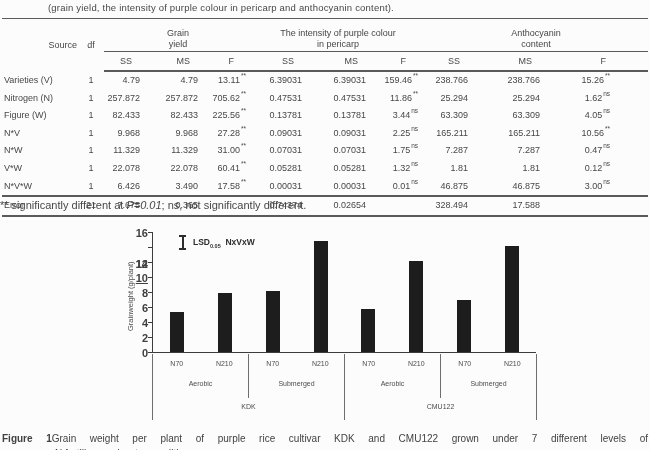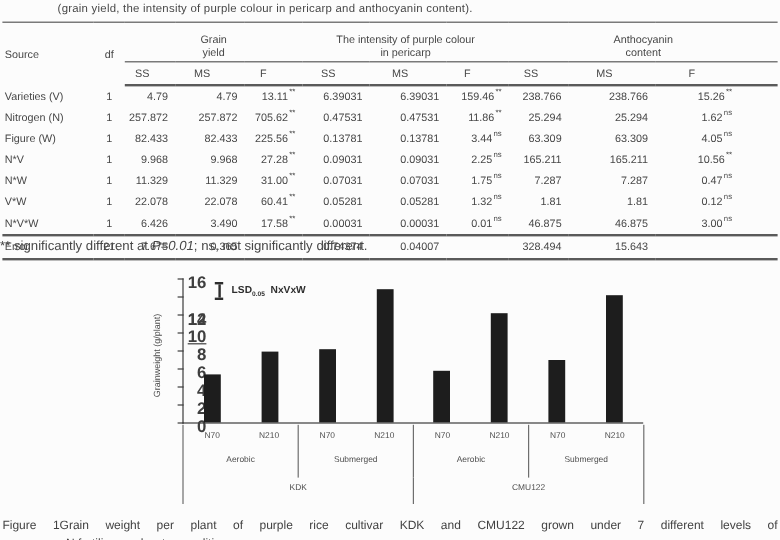--- a/index.html
+++ b/index.html
@@ -13,45 +13,45 @@
   
   .topcap{position:absolute;left:48px;top:2px;font-size:9.5px;letter-spacing:.2px;}
   
   table.anova{
     position:absolute;left:2px;top:18px;width:646px;
     border-collapse:collapse;table-layout:fixed;
     font-size:9px;color:var(--text);
     border-top:1px solid var(--rule);
   }
   table.anova th{font-weight:normal;}
-  th.src{ text-align:left; padding-left:2px; vertical-align:middle;margin-left:16px;}
+  th.src{ text-align:right; padding-left:2px; vertical-align:middle;margin-left:16px;}
   th.df{ text-align:center; vertical-align:middle;}
   th.grp{ border-bottom:1px solid var(--rule); height:30px; vertical-align:bottom; padding-bottom:1px; line-height:11px;}
-  tr.sub th{ height:16px; padding-right:14px; border-bottom:2px solid var(--rule);}
+  tr.sub th{ height:16px; text-align:right; padding-right:14px; border-bottom:2px solid var(--rule);}
   tr.sub th.fcol{ padding-right:18px;}
   td{ line-height:15.6px; white-space:nowrap; overflow:visible;}
   td.src{ text-align:left; padding-left:2px;}
   td.df{ text-align:center;}
   td.num{ text-align:right; padding-right:6px;}
   td.fval{ text-align:right; padding-right:6px;}
   td.f3{ padding-right:38px;}
   tr.error td{ border-top:2px solid var(--rule); border-bottom:2px solid var(--rule);}
   sup.sig{ font-size:6.5px; line-height:0; position:relative; top:-1px; margin-left:1px;}
   
   .footnote{position:absolute;left:0;top:199px;font-size:11px;}
   .footnote .it{font-style:italic;}
   
   .chart{position:absolute;left:0;top:230px;width:650px;height:192px;}
   .ylabel{position:absolute;left:126px;top:6px;height:120px;
           writing-mode:vertical-rl;transform:rotate(180deg);
           font-size:7.5px;text-align:center;color:#4d4d4d;}
   .plot{position:absolute;left:152px;top:2px;width:383px;height:120px;
         border-left:1.5px solid #3c3c3c;border-bottom:1.5px solid #3c3c3c;}
   .ytick-label{position:absolute;width:16px;left:-21px;text-align:right;
-               font-size:14px;font-weight:bold;color:#3f3f3f;margin-left:24px;}
+               font-size:11px;font-weight:bold;color:#3f3f3f;}
   .ytick-mark{position:absolute;left:-5px;width:5px;height:1px;background:#3c3c3c;}
   .bar{position:absolute;bottom:0;width:14px;background:var(--bar);}
   .legend{position:absolute;left:26px;top:3px;display:flex;align-items:center;gap:7px;
           font-size:8.5px;font-weight:bold;color:#2e2e2e;}
   .errbar{display:inline-block;width:7px;height:11px;
           border-top:2px solid #2e2e2e;border-bottom:2px solid #2e2e2e;
           background:linear-gradient(#2e2e2e,#2e2e2e) center/2px 100% no-repeat;}
   .legend sub{font-size:5.5px;}
   
   .xgrid{position:absolute;left:152px;top:123.5px;width:383px;height:66px;
@@ -62,21 +62,21 @@
   .xcell.sep{border-right:1px solid var(--line);}
   .nrow{display:flex;height:22px;}
   .nrow span{flex:1;text-align:center;line-height:20px;}
   .wrow{height:22px;text-align:center;line-height:16px;}
   .xrowB{display:flex;height:22px;}
   .xcellB{flex:1;text-align:center;line-height:18px;}
   .xcellB.sep{border-right:1px solid var(--line);}
   
   .figcap{position:absolute;left:2px;top:431px;width:646px;font-size:10px;color:#424242;}
   .figcap .l1{text-align:justify;text-align-last:justify;line-height:15px;}
-  .figcap .lbl{font-weight:normal;margin-right:0;}
+  .figcap .lbl{font-weight:bold;margin-right:0;}
   .figcap .l2{margin-left:53px;line-height:15px;}
 </style>
 </head>
 <body style="--bar: #1d1d1d; --text: #474747; --rule: #5a5a5a;">
 
 <div class="topcap">(grain yield, the intensity of purple colour in pericarp and anthocyanin content).</div>
 
 <table class="anova">
   <colgroup>
     <col style="width:76px">
@@ -212,24 +212,24 @@
         <td class="num">46.875</td>
         <td class="fval f3">3.00<sup class="sig">ns</sup></td>
       </tr>
       <tr class="error">
         <td class="src">Error</td>
         <td class="df">21</td>
         <td class="num">7.675</td>
         <td class="num">0.365</td>
         <td class="fval"></td>
         <td class="num">0.74374</td>
-        <td class="num">0.04007</td>
+        <td class="num">0.02654</td>
         <td class="fval"></td>
         <td class="num">328.494</td>
-        <td class="num">15.643</td>
+        <td class="num">17.588</td>
         <td class="fval f3"></td>
       </tr>
     </tbody>
 </table>
 
 <div class="footnote">
   <span>** significantly different at </span><span class="it">P=0.01</span><span>; ns, not significantly different.</span>
 </div>
 
 <div class="chart">

